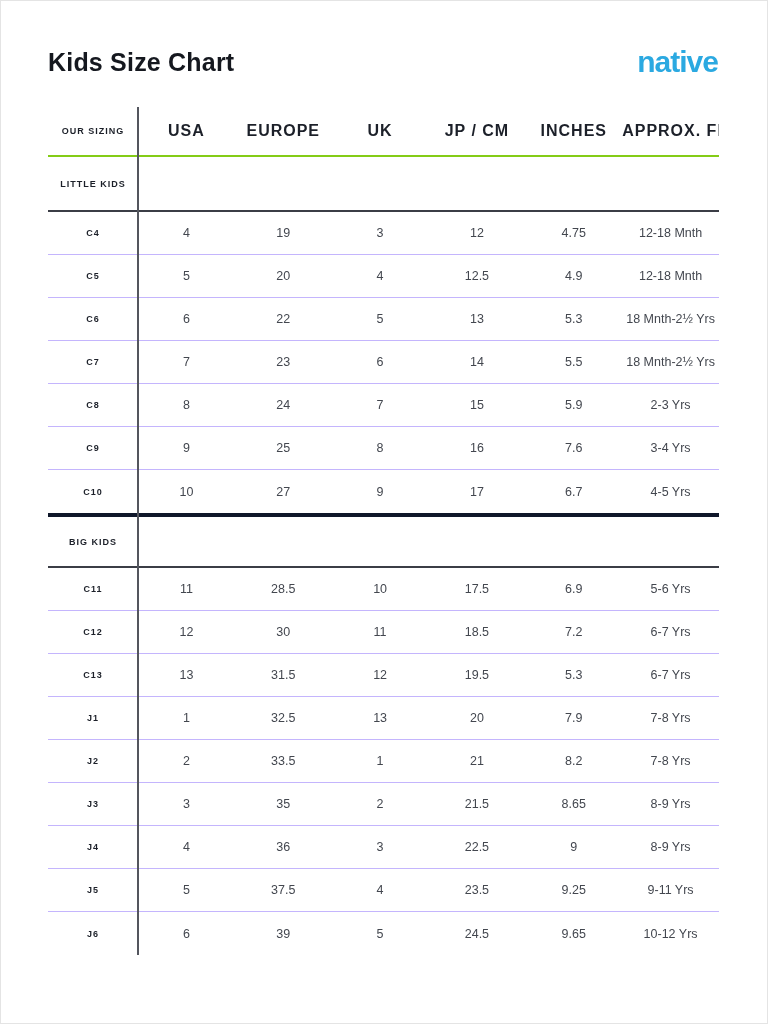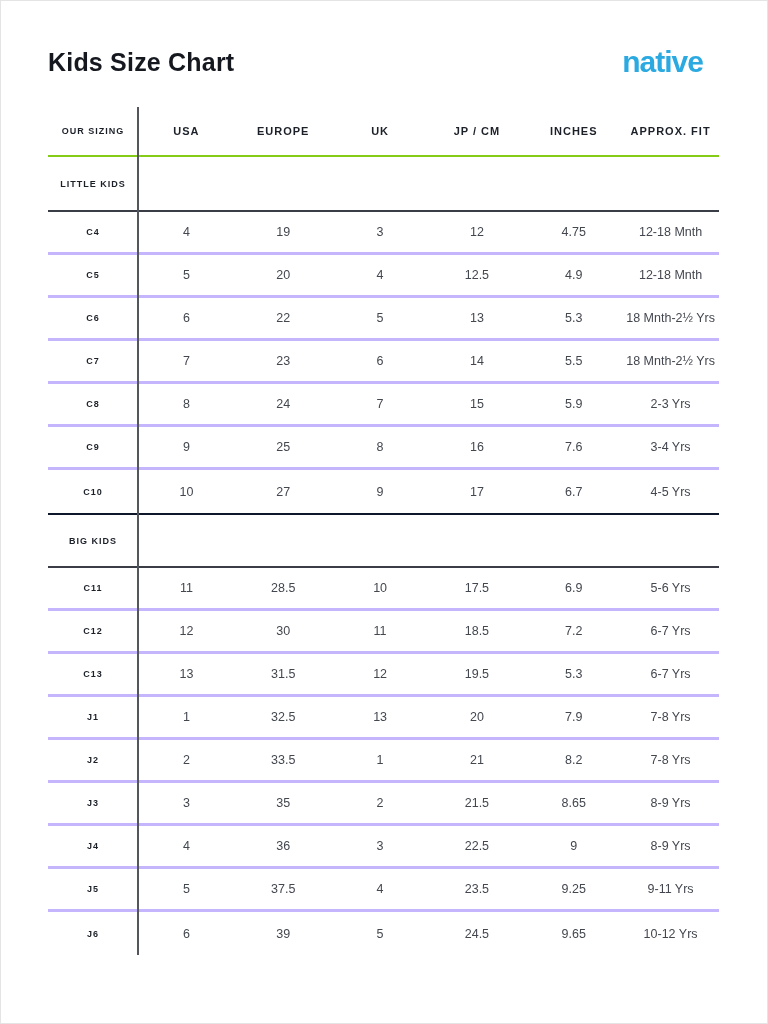--- a/index.html
+++ b/index.html
@@ -12,21 +12,21 @@
     height: 1024px;
     background: #ffffff;
     border: 1px solid #e4e4e4;
     overflow: hidden;
   }
 
   .page-header {
     display: flex;
     justify-content: space-between;
     align-items: flex-end;
-    margin: 46px 64px 0 47px;
+    margin: 46px 49px 0 47px;
   }
 
   .page-title {
     font-size: 25px;
     font-weight: 600;
     letter-spacing: 0.2px;
     color: #15181f;
   }
 
   .brand-logo {
@@ -51,32 +51,32 @@
   }
 
   .row {
     display: grid;
     grid-template-columns: 90px repeat(6, 1fr);
     align-items: center;
   }
 
   .row.header  { height: 50px; border-bottom: 2px solid #84cc16; }
   .row.section { height: 55px; border-bottom: 2px solid #3b3d46; }
-  .row.section.section-top { border-top: 2px solid #0f172a; }
-  .row.data    { height: 43px; border-bottom: 3px solid #c4b5fd; }
+  .row.section.section-top { border-top: 4px solid #0f172a; }
+  .row.data    { height: 43px; border-bottom: 1px solid #c4b5fd; }
   .row.data.last { border-bottom: none; }
 
   .cell {
     text-align: center;
     overflow: hidden;
     white-space: nowrap;
   }
 
   .h-cell {
-    font-size: 11px;
+    font-size: 16px;
     font-weight: 700;
     letter-spacing: 1px;
     color: #1c2029;
   }
 
   .h-cell.small,
   .label-cell {
     font-size: 9px;
     font-weight: 700;
     letter-spacing: 1px;

